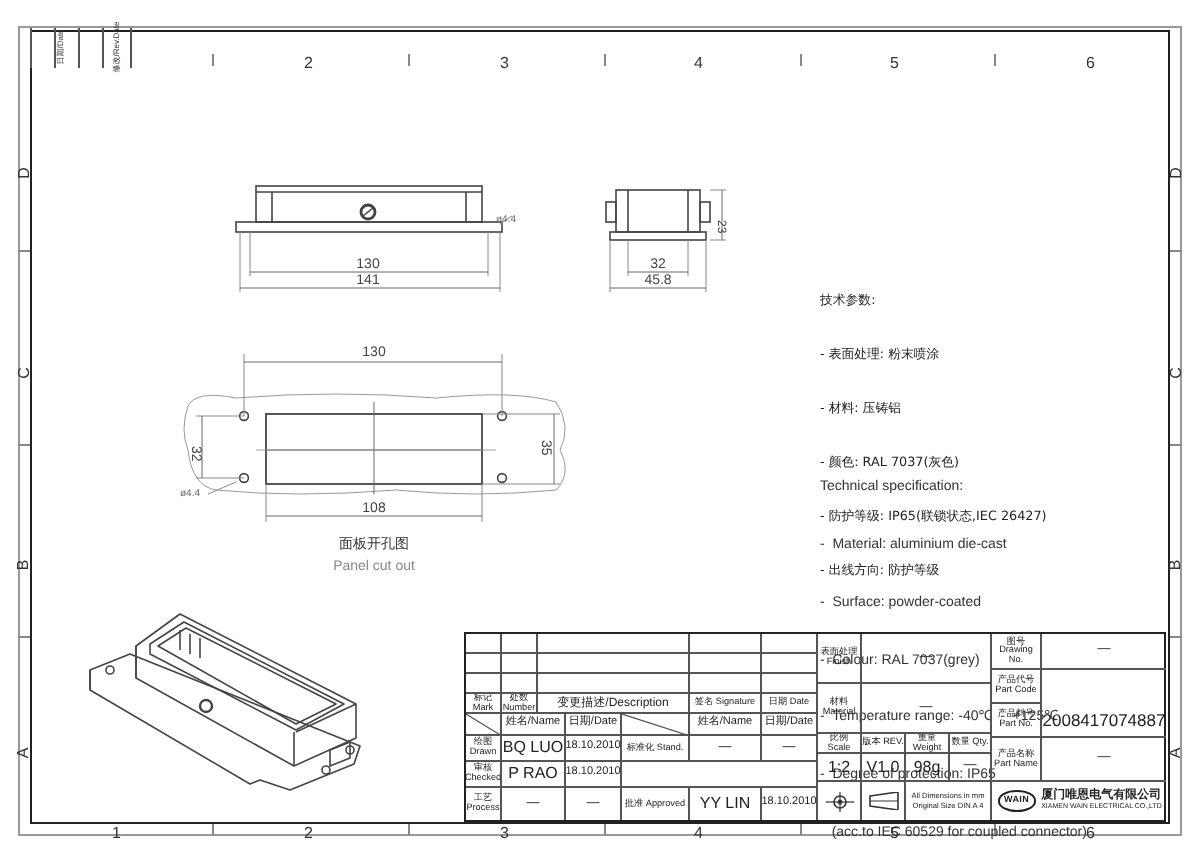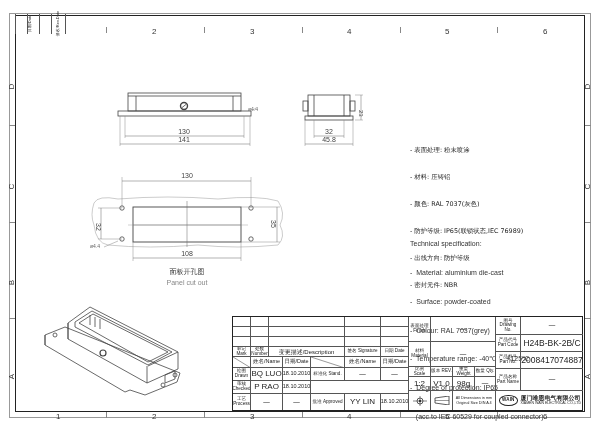--- a/index.html
+++ b/index.html
@@ -174,26 +174,26 @@
     <circle cx="20" cy="40" r="2"></circle>
     <circle cx="128" cy="90" r="2"></circle>
     <circle cx="140" cy="80" r="2"></circle>
     <circle cx="68" cy="58" r="3" stroke-width="1.2"></circle>
     <path d="M55 20 L55 30 M60 22 L60 32 M65 24 L65 34"></path>
     <path d="M130 80 L140 76 L140 84 L130 88 Z"></path>
   </g>
 </svg>
 
 <div class="abs spec" style="left:410px;top:128px">
+  <div>技术参数:</div>
   <div>- 表面处理: 粉末喷涂</div>
   <div>- 材料: 压铸铝</div>
   <div>- 颜色: RAL 7037(灰色)</div>
-  <div>- 防护等级: IP65(联锁状态,IEC 76989)</div>
+  <div>- 防护等级: IP65(联锁状态,IEC 26427)</div>
   <div>- 出线方向: 防护等级</div>
-  <div>- 密封元件: NBR</div>
 </div>
 
 <div class="abs spec-en" style="left:410px;top:220px">
   <div>Technical specification:</div>
   <div>-  Material: aluminium die-cast</div>
   <div>-  Surface: powder-coated</div>
   <div>-  Colour: RAL 7037(grey)</div>
   <div>-  Temperature range: -40℃  -  +125℃</div>
   <div>-  Degree of protection: IP65</div>
   <div>   (acc.to IEC 60529 for coupled connector)</div>
@@ -285,21 +285,20 @@
       <svg width="16" height="9">
         <path d="M1 2 L15 0 L15 9 L1 7 Z" fill="none" stroke="#333" stroke-width="0.8"></path>
         <line x1="1" y1="4.5" x2="15" y2="4.5" stroke="#333" stroke-width="0.5"></line>
       </svg>
     </div>
   <div class="cell" style="left:220px;top:74px;width:43px;height:19px;border-bottom:none;font-size:3.8px;line-height:1.3">All Dimensions in mm Original Size DIN A 4</div>
 
   <div class="cell small" style="left:263px;top:0;width:25px;height:18px">图号 Drawing No.</div>
   <div class="cell" style="left:288px;top:0;width:62px;height:18px;border-right:none">—</div>
   <div class="cell small" style="left:263px;top:18px;width:25px;height:17px">产品代号 Part Code</div>
-  <div class="cell big" style="left:288px;top:18px;width:62px;height:17px;border-right:none">H24B-BK-2B/C</div>
   <div class="cell small" style="left:263px;top:35px;width:25px;height:17px">产品料号 Part No.</div>
   <div class="cell big" style="left:288px;top:35px;width:62px;height:17px;border-right:none">2008417074887</div>
   <div class="cell small" style="left:263px;top:52px;width:25px;height:22px">产品名称 Part Name</div>
   <div class="cell" style="left:288px;top:52px;width:62px;height:22px;border-right:none">—</div>
 
   <div class="cell" style="left:263px;top:74px;width:87px;height:19px;border-right:none;border-bottom:none;justify-content:flex-start;padding-left:3px;gap:3px">
     <span style="border:1px solid #222;border-radius:50%;font-size:4.5px;font-weight:bold;padding:2px 2px;letter-spacing:0.2px">WAIN</span>
     <span style="display:flex;flex-direction:column;align-items:flex-start">
       <span style="font-family:'DejaVu Sans',sans-serif;font-size:6px;font-weight:bold">厦门唯恩电气有限公司</span>
       <span style="font-size:3.5px;margin-top:1px">XIAMEN WAIN ELECTRICAL CO.,LTD</span>

